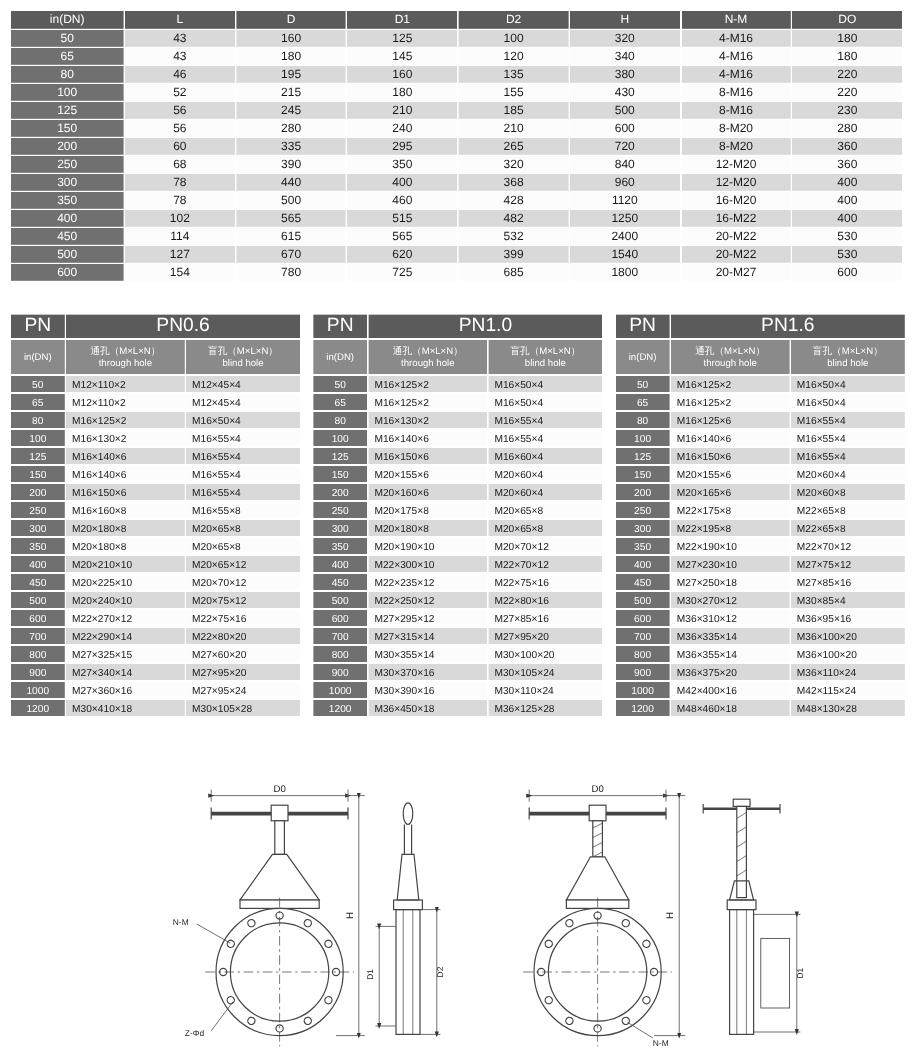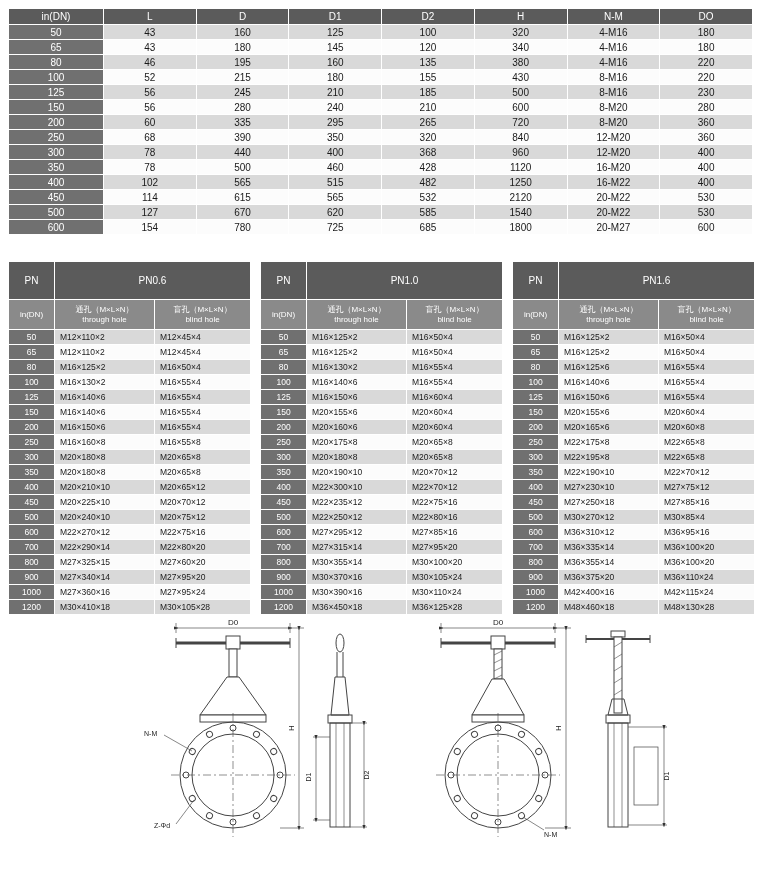--- a/index.html
+++ b/index.html
@@ -40,36 +40,36 @@
   
   .pn-row { display: flex; gap: 9px; margin-top: 26px; }
   .pn-table { width: 242px; table-layout: fixed; font-size: 8.5px; }
   .pn-table col.c1 { width: 46px; }
   .pn-table col.c2 { width: 100px; }
   .pn-table col.c3 { width: 96px; }
   .pn-table thead tr.top th {
     background: #5b5b5b;
     color: #ffffff;
     font-weight: normal;
-    font-size: 10px;
-    height: 38px;
+    font-size: 16px;
+    height: 14px;
   }
   .pn-table thead tr.sub th {
     background: #8a8a8a;
     color: #ffffff;
     font-weight: normal;
     font-size: 8px;
     height: 30px;
     line-height: 1.2;
   }
   .pn-table td { height: 15px; }
   .pn-table td:not(.dn) { text-align: left; padding-left: 5px; }
 
   
-  .drawings { }
+  .drawings { margin-top: 52px; }
   .drawings svg { display: block; margin: 0 auto; }
   .drawings text { font-family: "Liberation Sans", sans-serif; fill: #222; }
 </style>
 </head>
 <body>
 
 <div class="page">
 
   <table class="dim-table">
     <colgroup>
@@ -204,30 +204,30 @@
           <td>1250</td>
           <td>16-M22</td>
           <td>400</td>
         </tr>
         <tr>
           <td class="dn">450</td>
           <td>114</td>
           <td>615</td>
           <td>565</td>
           <td>532</td>
-          <td>2120</td>
+          <td>2400</td>
           <td>20-M22</td>
           <td>530</td>
         </tr>
         <tr>
           <td class="dn">500</td>
           <td>127</td>
           <td>670</td>
           <td>620</td>
-          <td>585</td>
+          <td>399</td>
           <td>1540</td>
           <td>20-M22</td>
           <td>530</td>
         </tr>
         <tr>
           <td class="dn">600</td>
           <td>154</td>
           <td>780</td>
           <td>725</td>
           <td>685</td>

